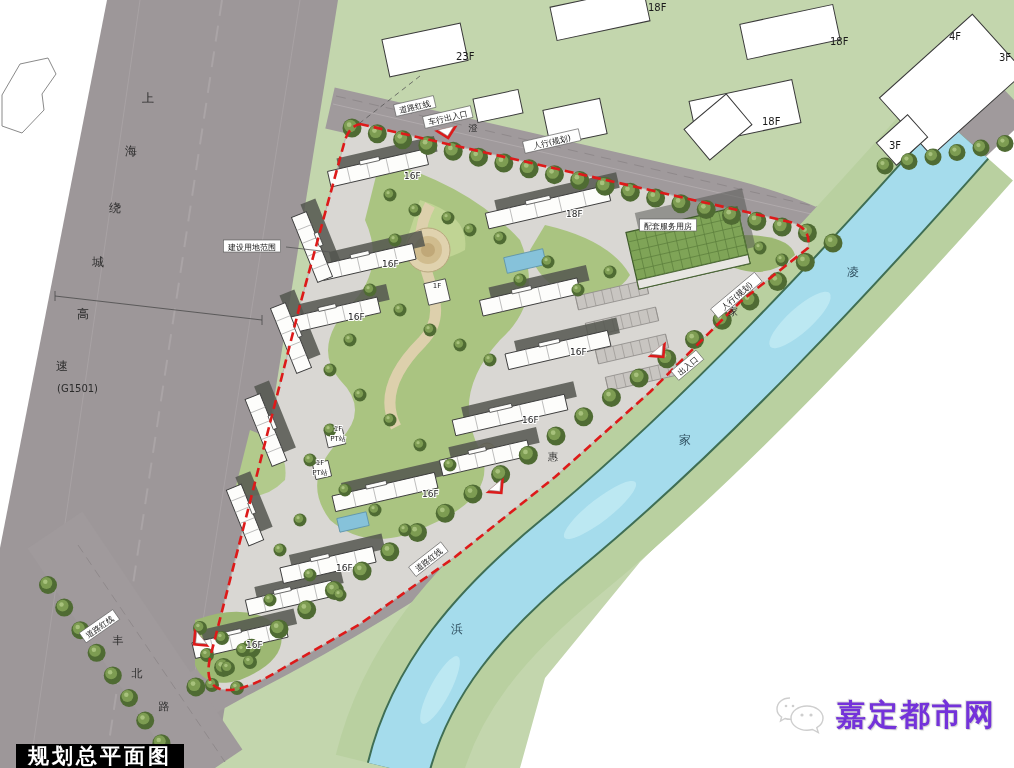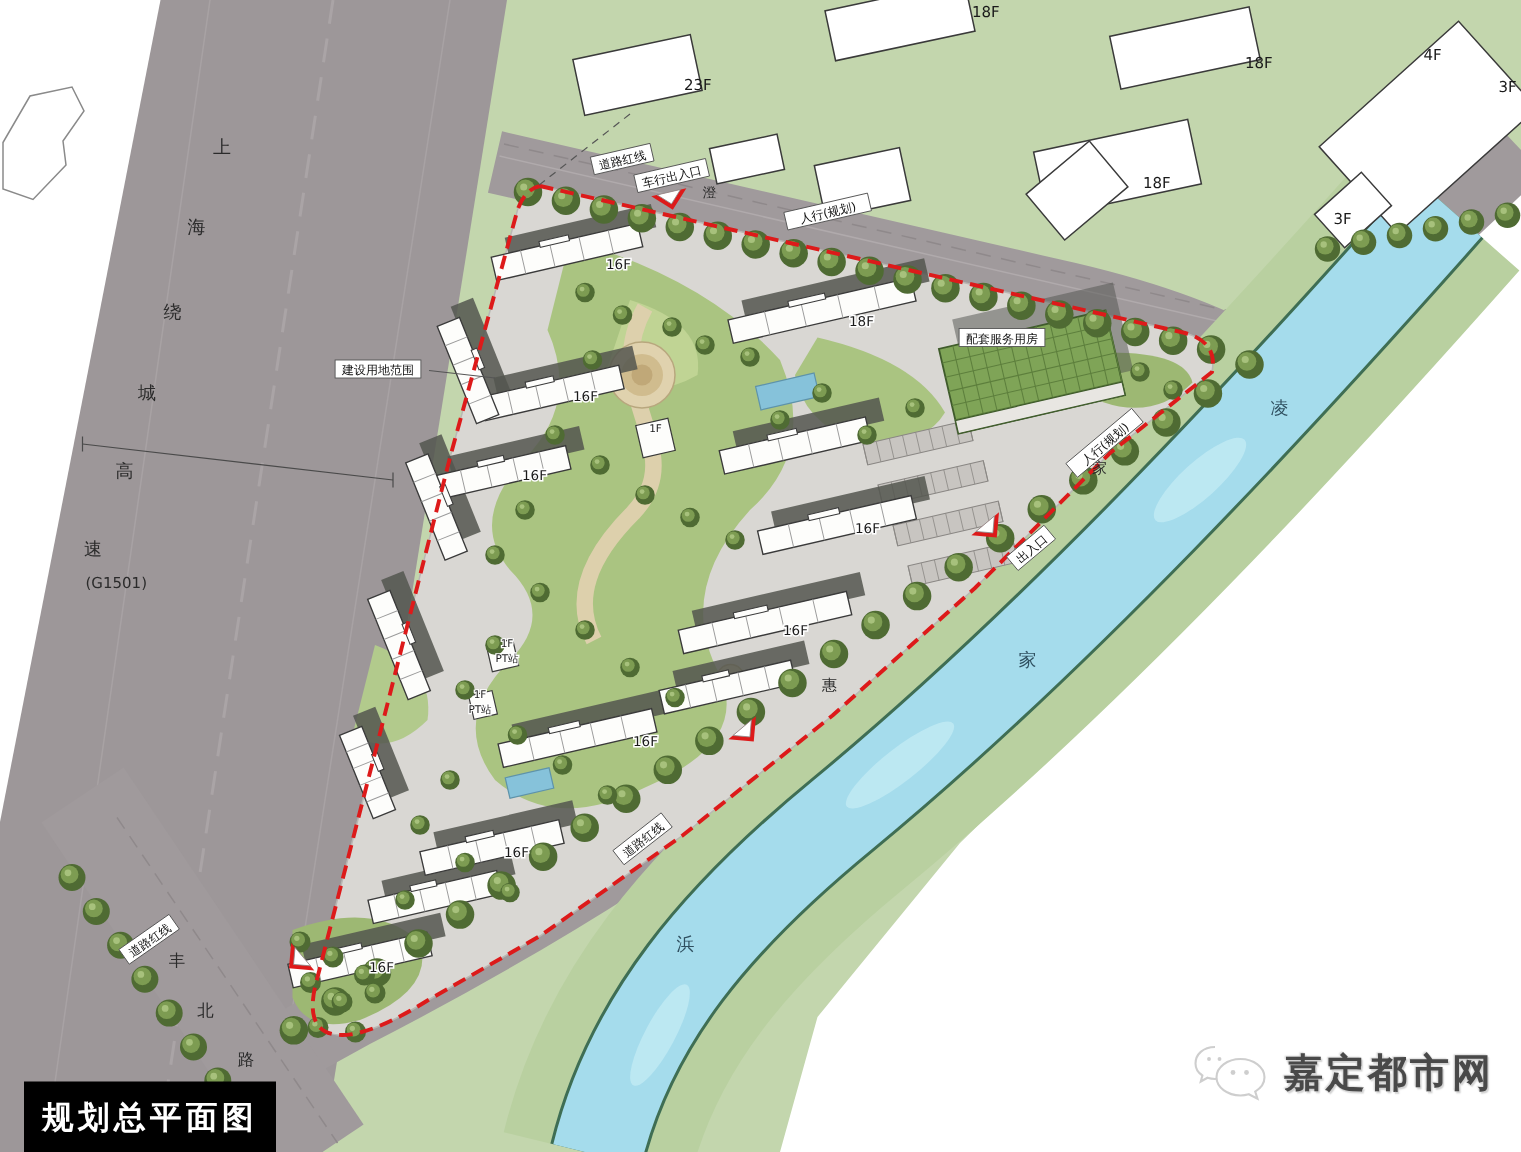--- a/index.html
+++ b/index.html
@@ -1,24 +1,24 @@
 <!DOCTYPE html>
 <html><head>
 <meta charset="utf-8">
 <style>
   html,body{margin:0;padding:0;background:#fff;}
   .stage{position:relative;width:1014px;height:768px;overflow:hidden;background:#fff;
          font-family:"DejaVu Sans",sans-serif;}
   svg text{font-family:"DejaVu Sans",sans-serif;}
-  .title-box{position:absolute;left:16px;bottom:0;width:168px;height:47px;background:#000;
+  .title-box{position:absolute;left:16px;bottom:0;width:168px;height:24px;background:#000;
              display:flex;align-items:center;justify-content:center;}
   .title-box span{color:#fff;font-size:21px;font-weight:bold;letter-spacing:3px;}
   .watermark{position:absolute;right:18px;bottom:32px;display:flex;align-items:center;gap:8px;
              opacity:.95;}
-  .watermark .wm-text{font-size:26px;font-weight:bold;color:#404040;letter-spacing:2px;
+  .watermark .wm-text{font-size:30px;font-weight:bold;color:#6d28d9;letter-spacing:2px;
              text-shadow:0 0 1px #c9c9c9,1px 1px 1px #cfcfcf,-1px -1px 1px #dedede;}
 </style>
 </head>
 <body>
 
 <div class="stage">
 
 <svg id="plan" viewBox="0 0 1014 768" width="1014" height="768" xmlns="http://www.w3.org/2000/svg">
 
   <g>

